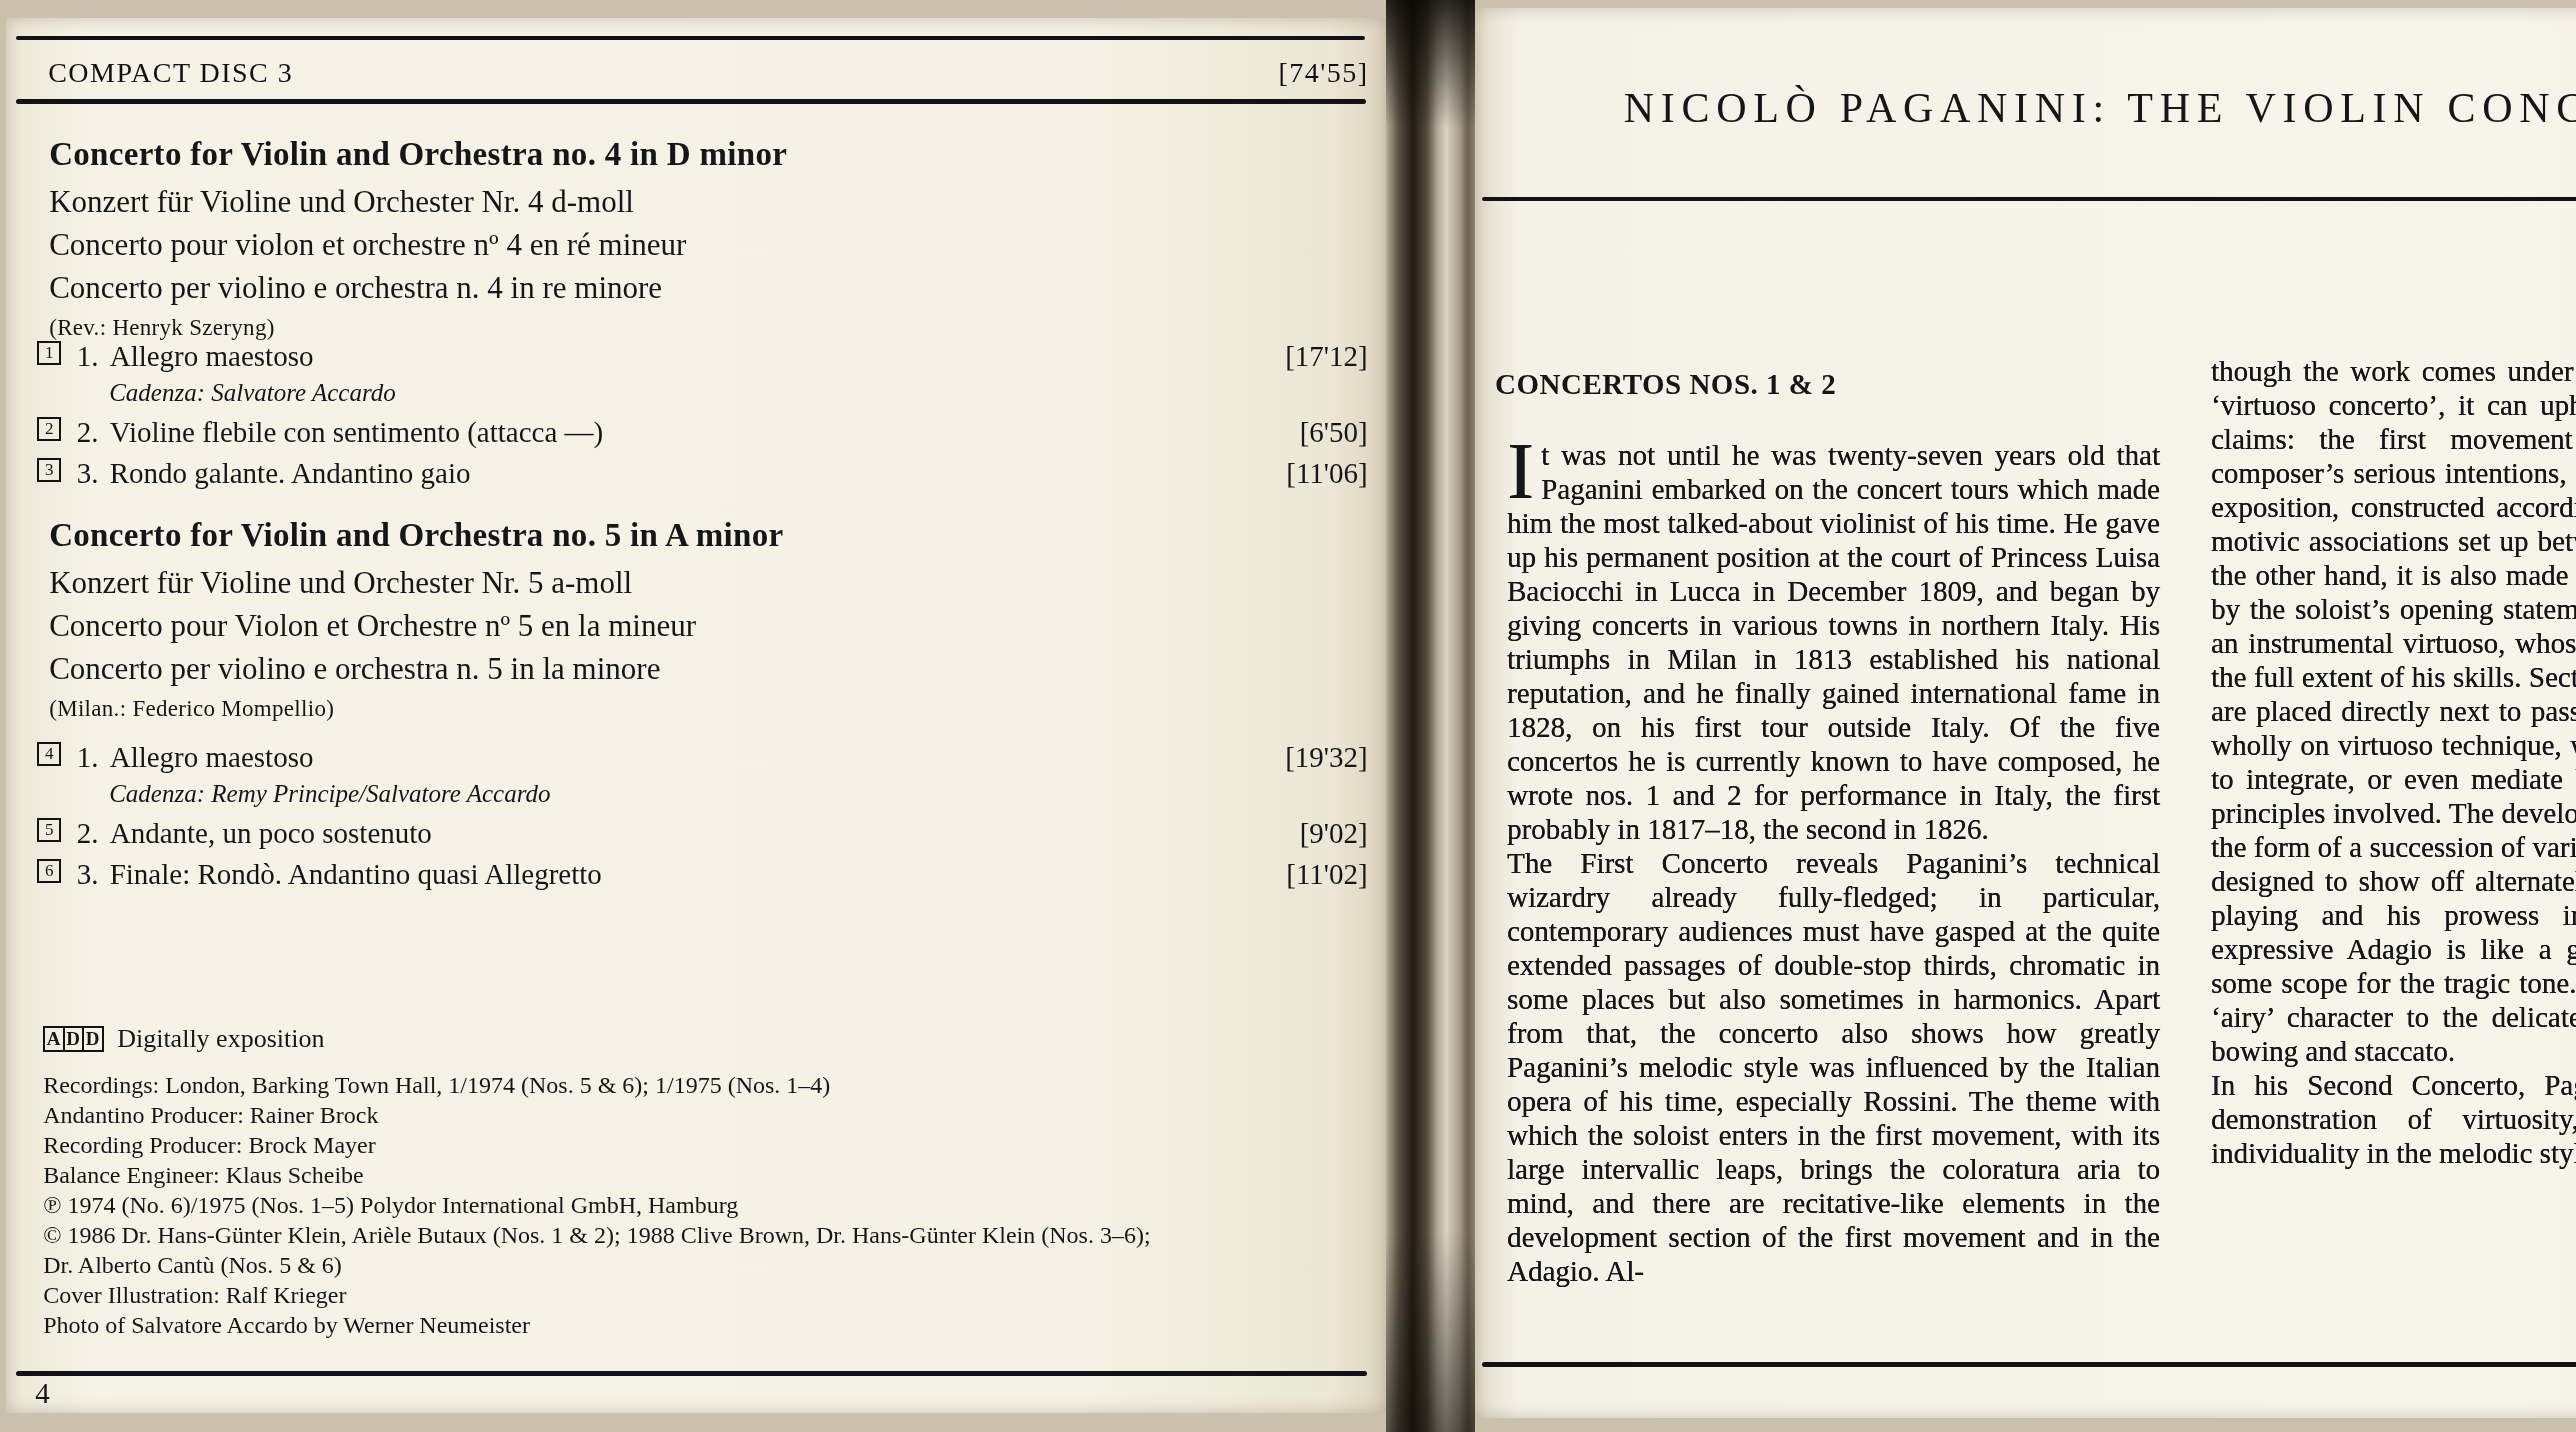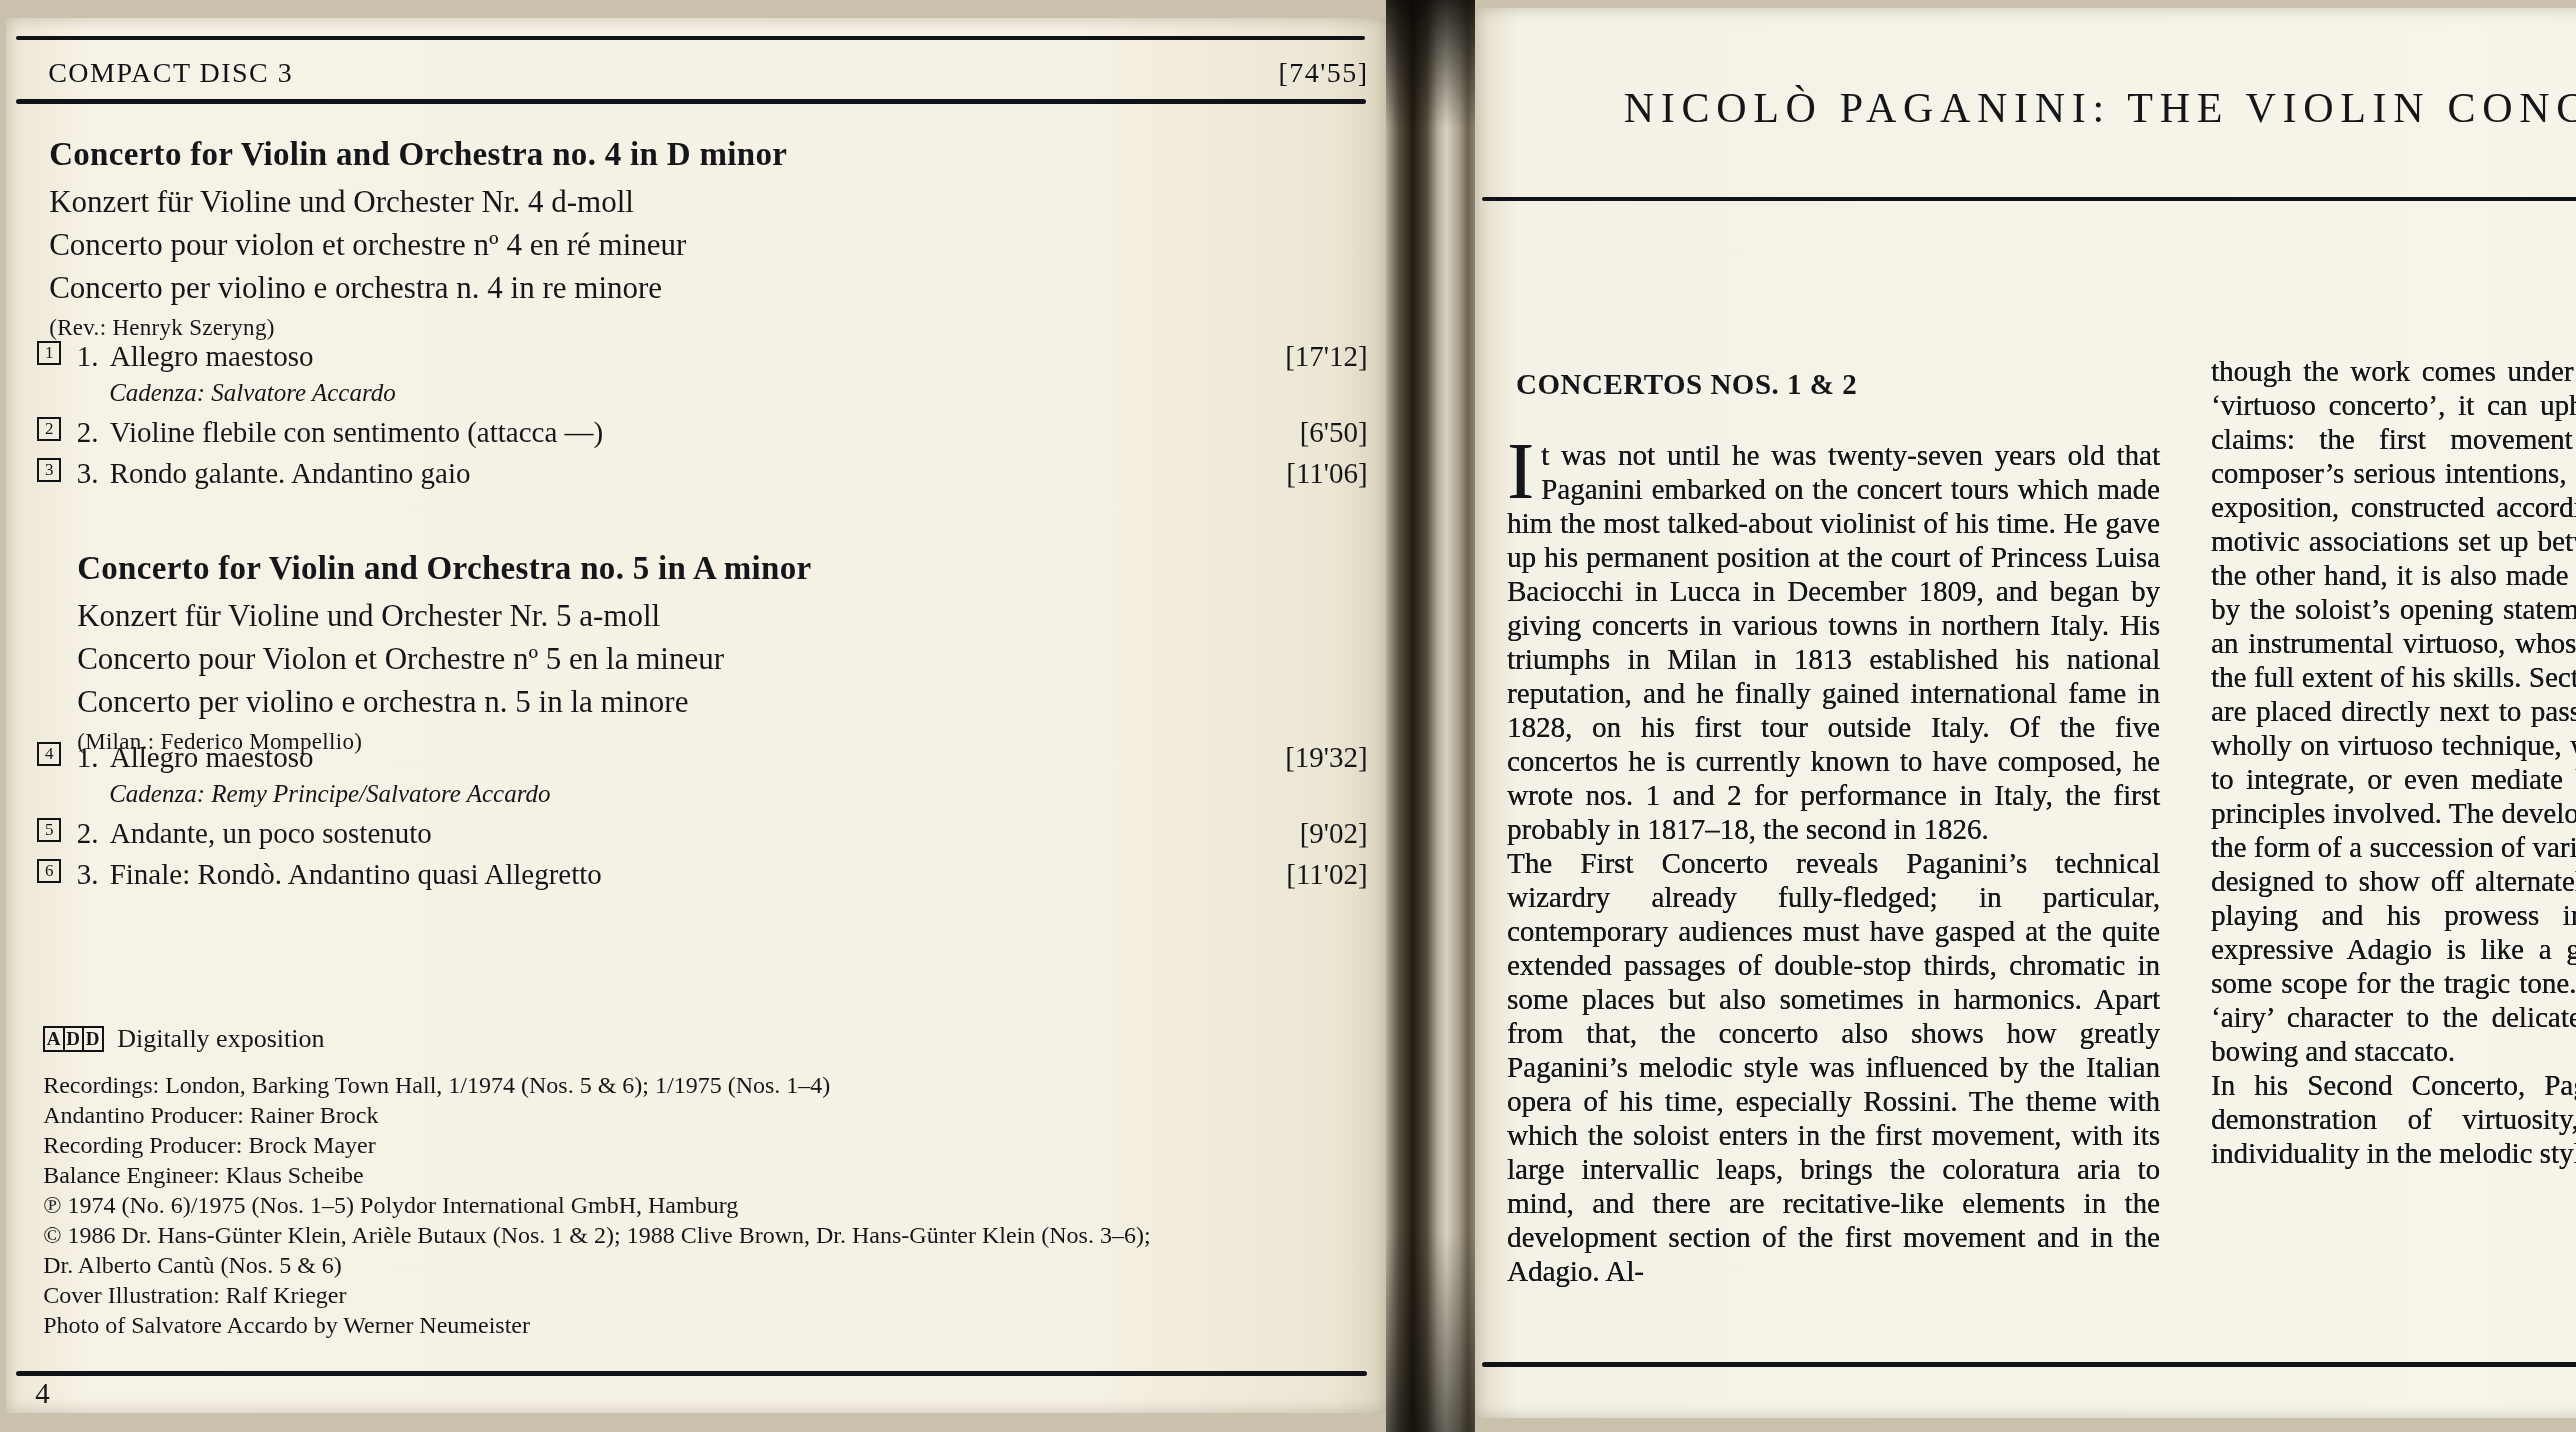--- a/index.html
+++ b/index.html
@@ -36,21 +36,21 @@
   .lp-rule-top{left:10.3px;top:18.5px;width:1349px;height:4.1px;border-radius:2.1px;}
   .lp-header-row{
     position:absolute;left:42px;right:17.5px;top:39px;
     display:flex;justify-content:space-between;align-items:flex-end;
     font-size:28px;letter-spacing:1.5px;gap:12px;
   }
   .lp-rule-mid{left:10.3px;top:81px;width:1350px;height:5.7px;border-radius:2.6px;}
 
   .work{position:absolute;left:43px;right:20.6px;}
   .work-1{top:118px;}
-  .work-2{top:532px;margin-left:28px;}
+  .work-2{top:499px;}
   .work h2{margin:0 0 7.2px 0;font-size:33px;font-weight:bold;line-height:37px;letter-spacing:0.3px;}
   .work .sub{font-size:31px;line-height:43px;}
   .work .note{font-size:23px;margin-top:6.2px;letter-spacing:0.3px;}
 
   .tracks{position:absolute;left:31px;right:18.5px;}
   .tracks-1{top:319px;}
   .tracks-2{top:720px;}
   .track{display:flex;align-items:flex-start;min-height:38px;font-size:29px;line-height:33px;padding-top:3.1px;}
   .tbox{
     display:inline-flex;flex:0 0 auto;width:24px;height:24px;margin-top:1px;
@@ -78,21 +78,21 @@
   .lp-pagenum{position:absolute;left:29px;top:1359px;font-size:29px;}
 
   
   .rp-title{
     position:absolute;left:0;right:0;top:76px;margin:0;
     text-align:center;font-size:42px;font-weight:normal;
     letter-spacing:6.7px;white-space:nowrap;
   }
   .rp-title-rule{left:7.2px;top:189px;width:1414px;height:4.1px;border-radius:2.1px;}
   .rp-heading{
-    position:absolute;left:41px;top:360px;margin:0;
+    position:absolute;left:20px;top:360px;margin:0;
     font-size:29px;font-weight:bold;letter-spacing:0.5px;
   }
   .col{
     position:absolute;font-size:29px;line-height:34px;
     text-align:justify;text-justify:inter-word;
     text-shadow:0.2px 0 0 currentColor;
   }
   .col p{margin:0;}
   .col-1{left:32px;top:430px;width:653px;}
   .col-2{left:736px;top:346px;width:693px;}

